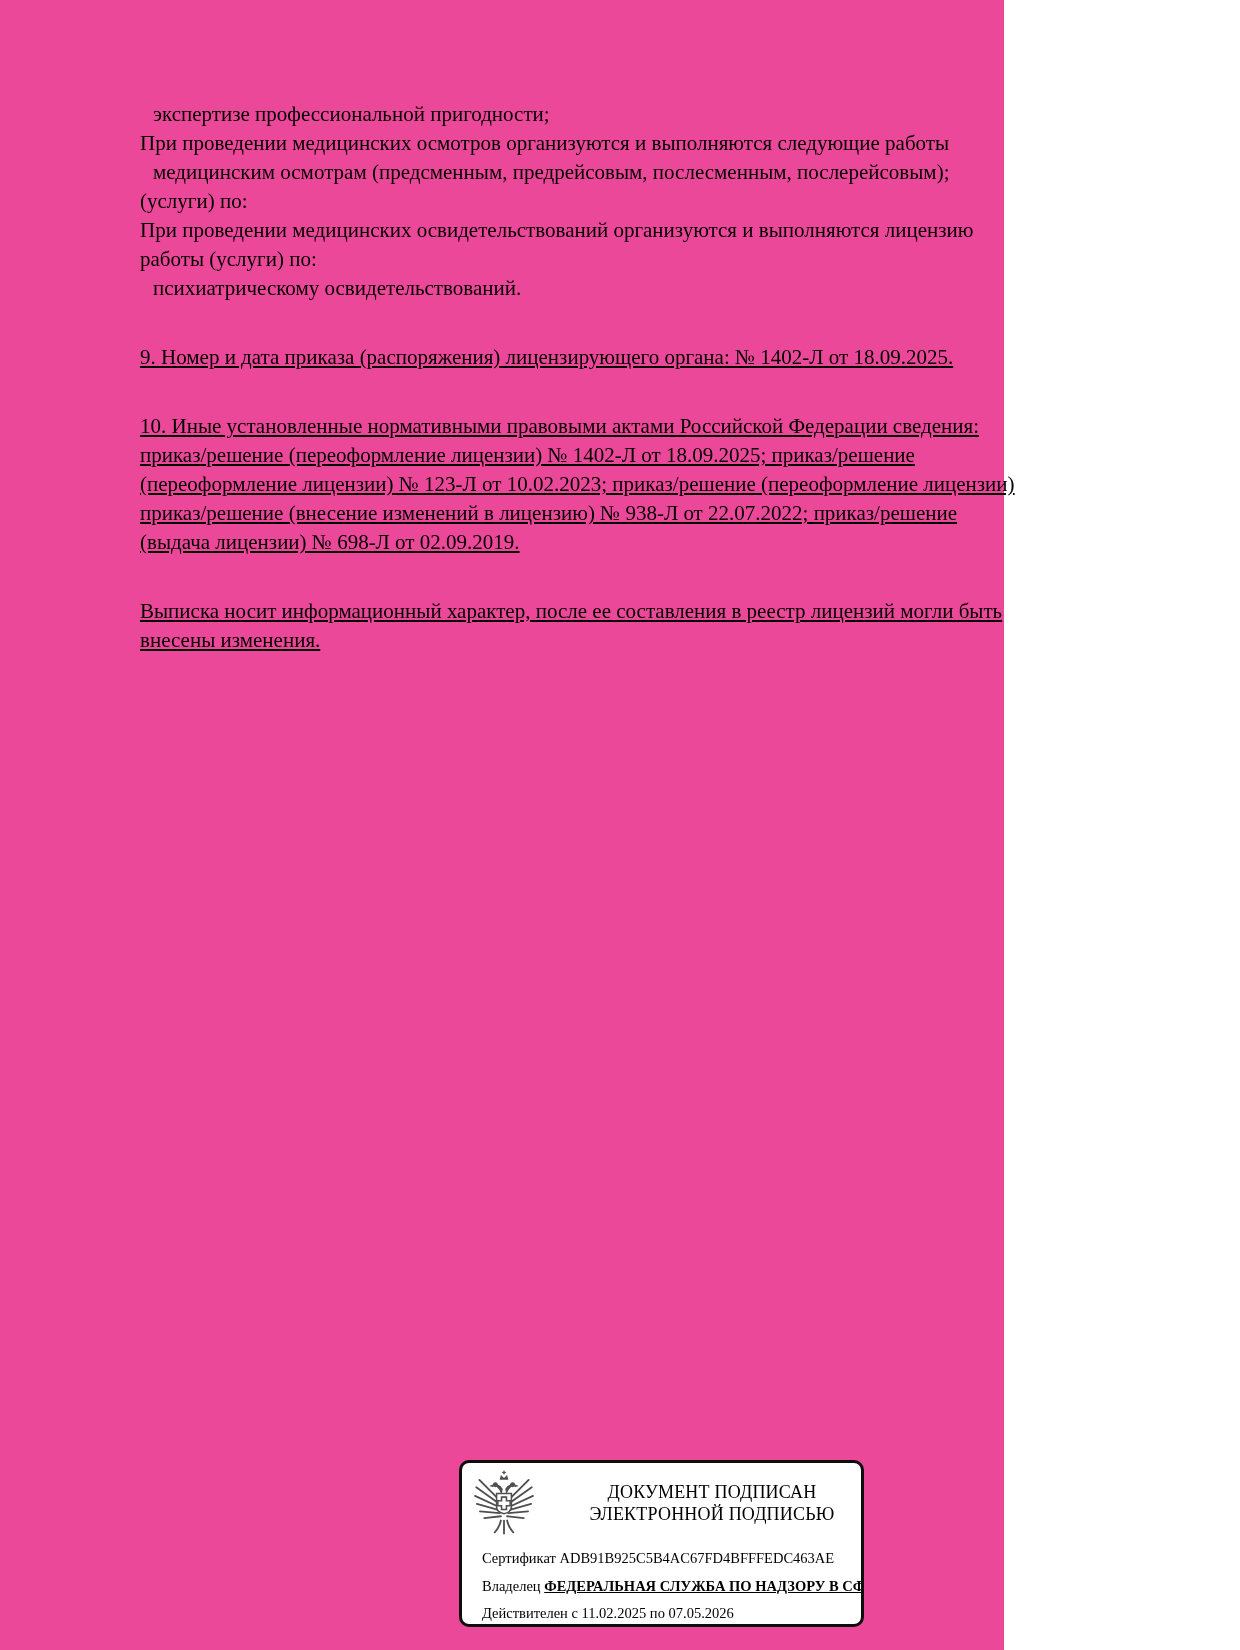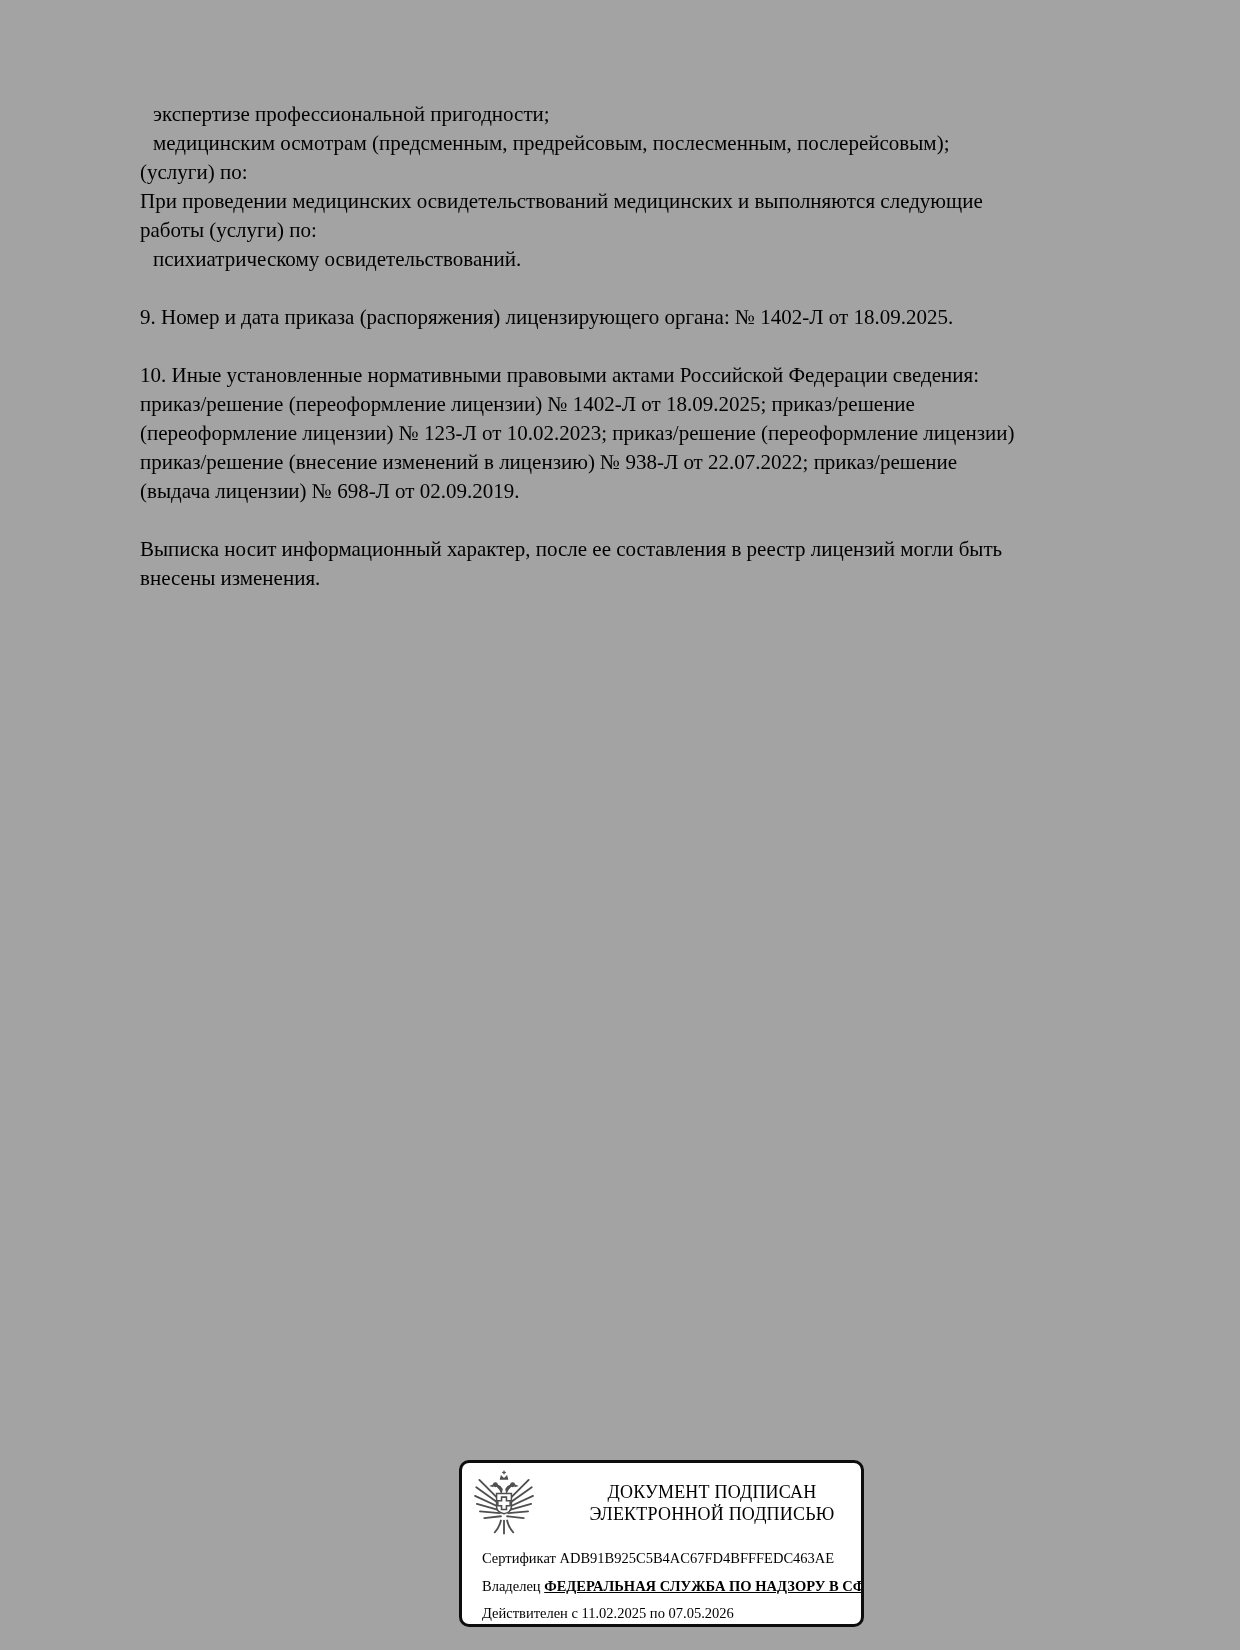--- a/index.html
+++ b/index.html
@@ -6,32 +6,32 @@
   body {
     width:1240px; height:1650px;
     background:#ffffff;
     font-family:"Liberation Serif", serif;
     color:#000000;
     position:relative;
     overflow:hidden;
   }
   .page {
     position:absolute; left:0; top:0;
-    width:1240px; height:1650px;
-    background:#a3a3a3;
+    width:1004px; height:1650px;
+    background:#ec4899;
   }
   
   .doc-body {
     position:absolute; left:140px; top:100px;
     width:1000px;
     font-size:21px; line-height:29px;
     color:#000000;
   }
   .para { margin:0; }
-  .para.gap { margin-top:29px; }
+  .para.gap { margin-top:40px;text-decoration:underline; }
   .line { white-space:pre; }
   .line.ind { padding-left:13px; }
   
   .stamp {
     position:absolute; left:459px; top:1460px;
     width:399px; height:161px;
     border:3px solid #0d0d0d;
     border-radius:10px;
     background:#ffffff;
     box-sizing:content-box;
@@ -58,23 +58,24 @@
 </style>
 </head>
 <body>
 
 <div class="page">
 
   <div class="doc-body">
 
     <div class="para">
       <div class="line ind">экспертизе профессиональной пригодности;</div>
+      <div class="line">При проведении медицинских осмотров организуются и выполняются следующие работы</div>
       <div class="line ind">медицинским осмотрам (предсменным, предрейсовым, послесменным, послерейсовым);</div>
       <div class="line">(услуги) по:</div>
-      <div class="line">При проведении медицинских освидетельствований медицинских и выполняются следующие</div>
+      <div class="line">При проведении медицинских освидетельствований организуются и выполняются лицензию</div>
       <div class="line">работы (услуги) по:</div>
       <div class="line ind">психиатрическому освидетельствований.</div>
     </div>
 
     <div class="para gap">
       <div class="line">9. Номер и дата приказа (распоряжения) лицензирующего органа: № 1402-Л от 18.09.2025.</div>
     </div>
 
     <div class="para gap">
       <div class="line">10. Иные установленные нормативными правовыми актами Российской Федерации сведения:</div>

